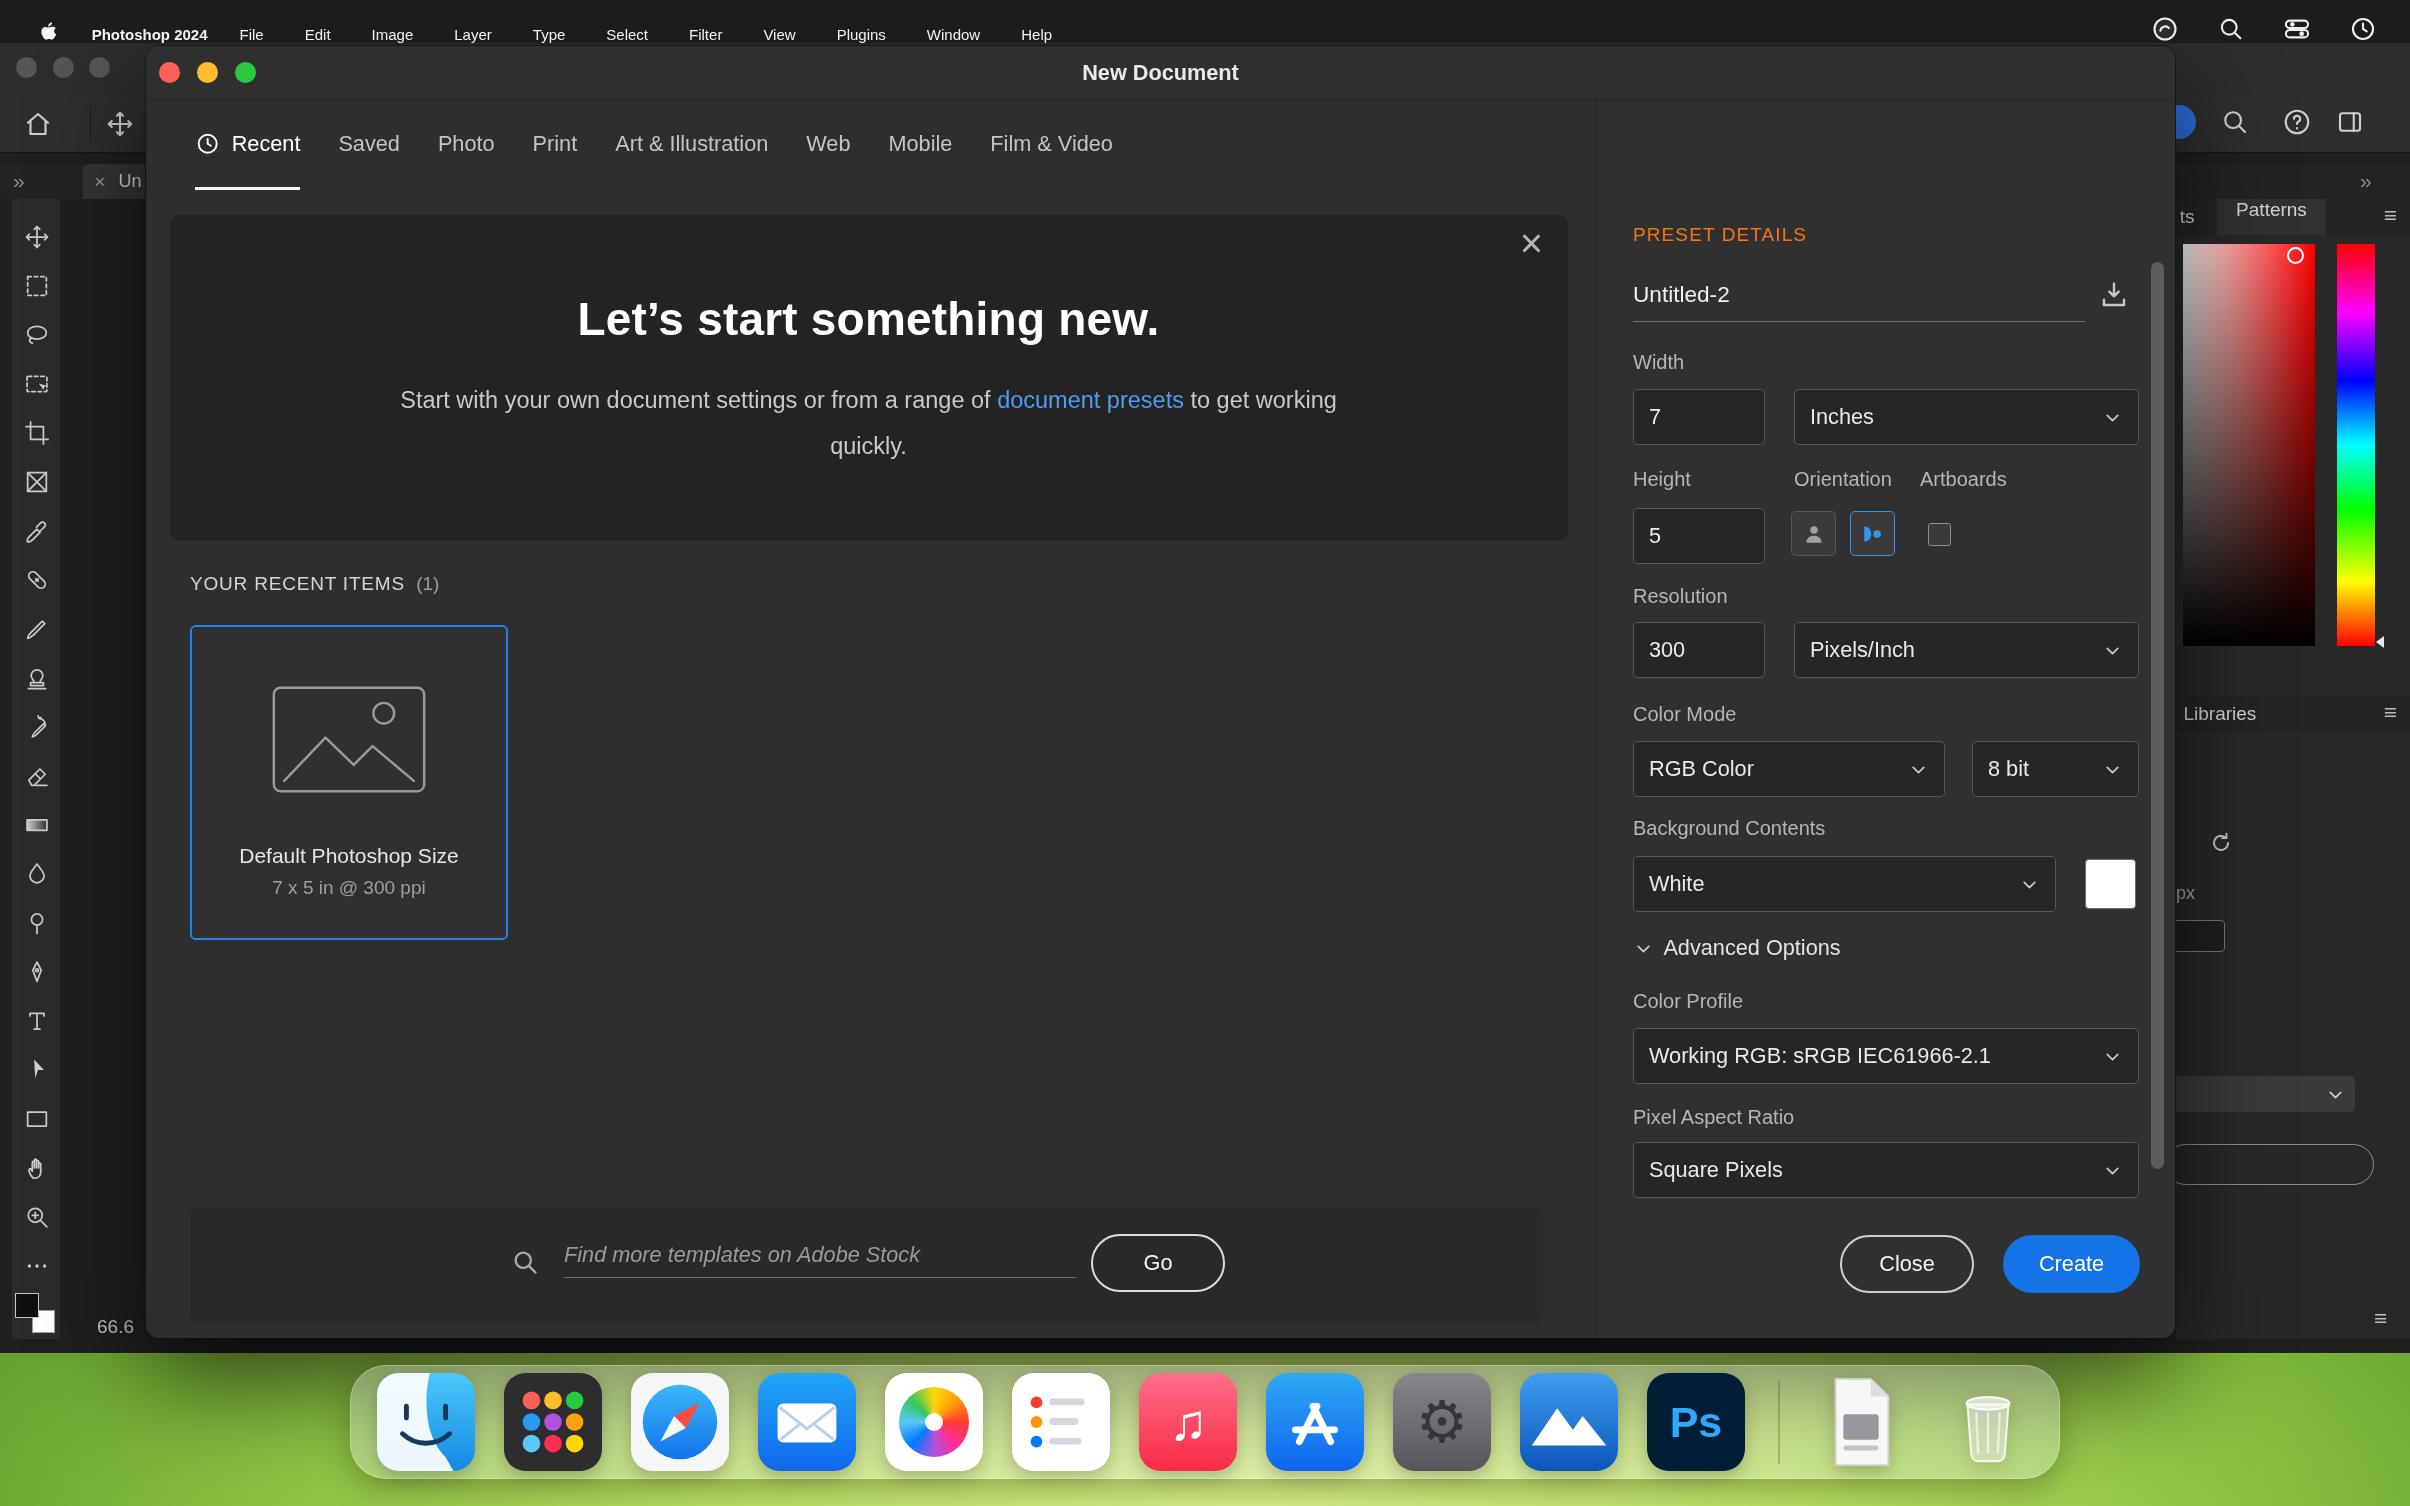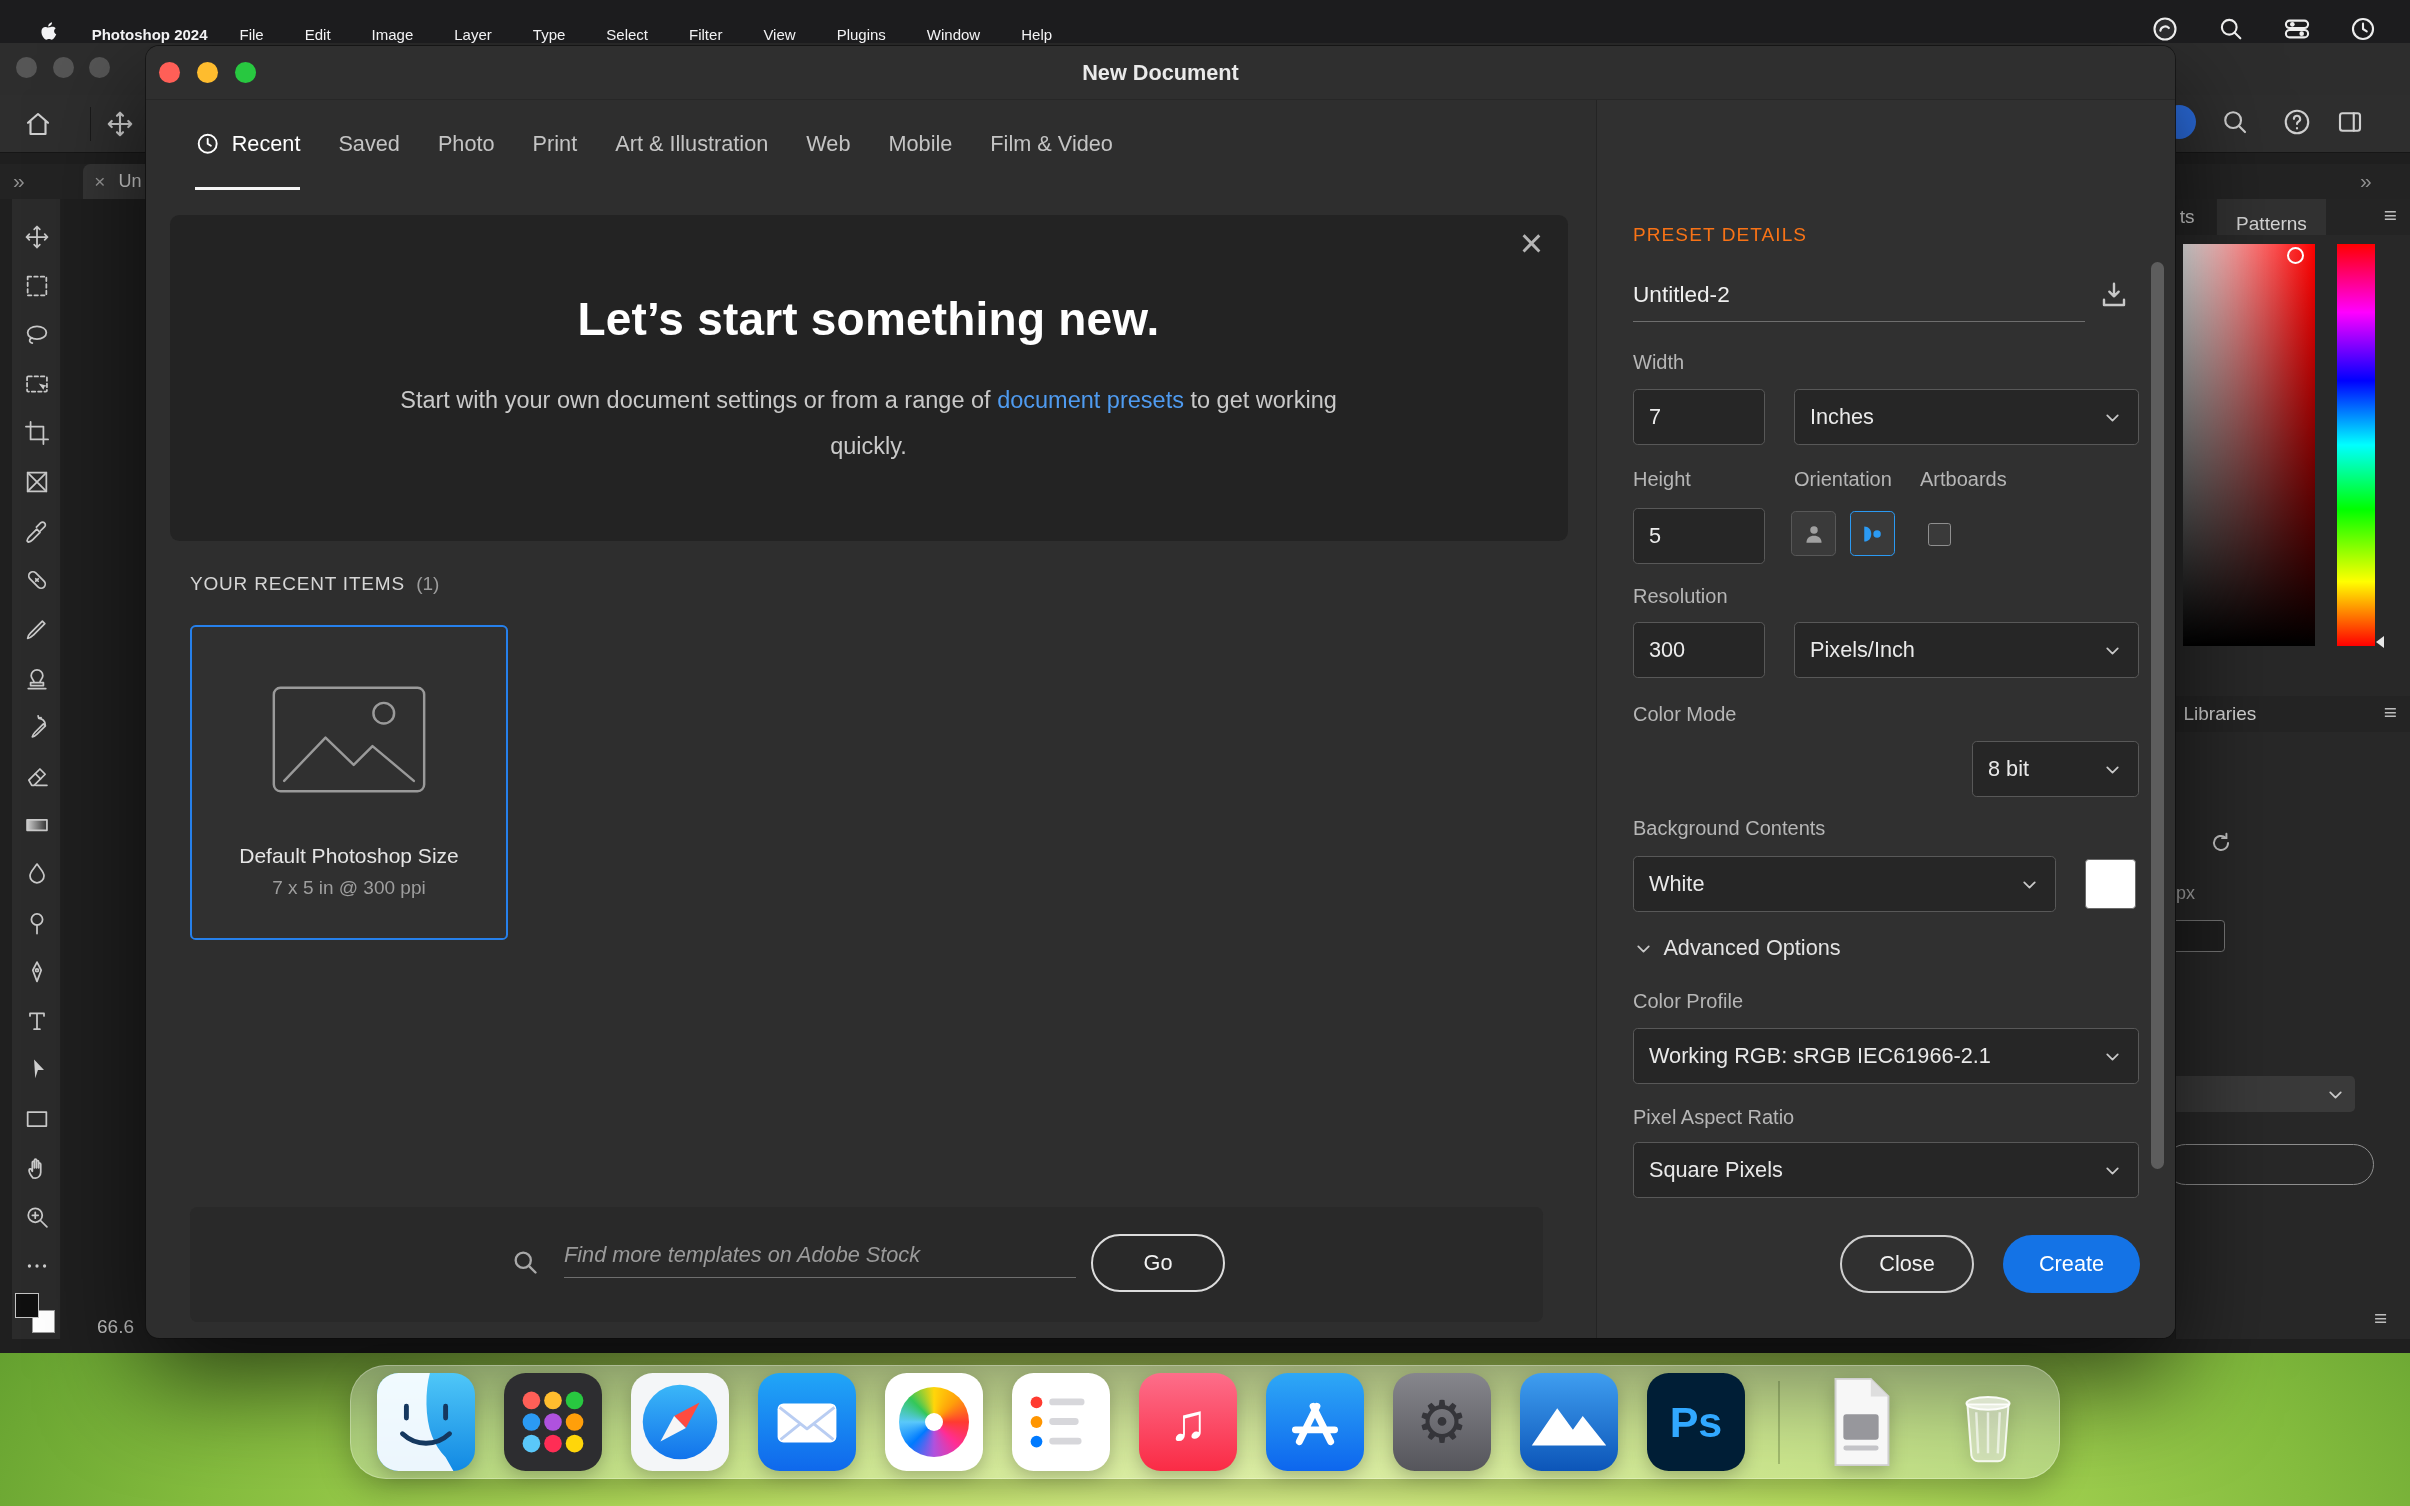--- a/index.html
+++ b/index.html
@@ -28,21 +28,21 @@
 #pstoolbar{position:absolute;left:12.2px;top:156px;width:49px;height:1140px;background:#2b2b2b;border-right:0.9px solid #202020}
 .tool{width:49px;height:49px;display:flex;align-items:center;justify-content:center}
 .ti{width:28px;height:28px;fill:none;stroke:#c9c9c9;stroke-width:1.5;stroke-linecap:round;stroke-linejoin:round}
 .oi{width:30px;height:30px;fill:none;stroke:#cfcfcf;stroke-width:1.7;stroke-linecap:round;stroke-linejoin:round}
 #fgbg .bgchip{position:absolute;left:20px;top:1111px;width:22.6px;height:22.6px;background:#fff;border:1.4px solid #9a9a9a}
 #fgbg .fgchip{position:absolute;left:2.8px;top:1094px;width:24.5px;height:24.5px;background:#101010;border:1.4px solid #c4c4c4}
 #zoomlvl{position:absolute;left:97px;top:1273px;color:#c6c6c6;font-size:19px}
 
 #psright{position:absolute;left:2175px;top:156px;width:235px;height:1140px;background:#282828;border-left:0.9px solid #1c1c1c;overflow:hidden}
 .ptabbar{position:absolute;left:0;top:0;width:100%;height:36px;background:#242424;color:#d4d4d4;font-size:19px}
-.ptab-active{position:absolute;left:41px;top:0;width:109px;height:36px;background:#313131;display:flex;align-items:flex-end;justify-content:center}
+.ptab-active{position:absolute;left:41px;top:0;width:109px;height:36px;background:#313131;display:flex;align-items:flex-start;justify-content:center}
 .hamb{color:#bdbdbd;font-size:22.6px;line-height:1}
 .colorfield{position:absolute;left:6.6px;top:45px;width:132px;height:402px;background:linear-gradient(to top,#000,rgba(0,0,0,0)),linear-gradient(to right,#fff,#ff0000)}
 .huestrip{position:absolute;left:161px;top:45px;width:38px;height:402px;background:linear-gradient(to bottom,#ff0000,#ff00ff 17%,#0000ff 34%,#00ffff 50%,#00ff00 66%,#ffff00 84%,#ff0000)}
 .fieldmarker{position:absolute;left:111px;top:48px;width:17px;height:17px;border:2.4px solid #fff;border-radius:50%}
 .huehandle{position:absolute;left:200px;top:437px;width:0;height:0;border-top:6.6px solid transparent;border-bottom:6.6px solid transparent;border-right:8.5px solid #e8e8e8}
 .librow{position:absolute;left:0;top:497px;width:100%;height:36px;background:#242424;color:#d4d4d4;font-size:19px}
 .panel-frag-dd{position:absolute;left:-3.8px;top:877px;width:183px;height:36px;background:#3a3a3a;border-radius:4.7px;display:flex;align-items:center;justify-content:flex-end;padding-right:9.4px}
 .panel-frag-pill{position:absolute;left:-11.3px;top:945px;width:209px;height:41px;border:1.4px solid #8f8f8f;border-radius:21px}
 .panel-frag-input{position:absolute;left:-9.4px;top:721px;width:58px;height:32px;background:#1f1f1f;border:1.4px solid #777;border-radius:3.8px}
 
@@ -460,20 +460,26 @@
     <span class="plbl pp" style="left:36px;top:485px">Resolution</span>
     <input class="inpt" style="left: 36px; top: 522px; width: 132px; height: 56px;" readonly="" value="300">
     <div class="dd" style="left:197px;top:522px;width:345px;height:56px">
         <span>Pixels/Inch</span>
         <svg class="chev" viewBox="0 0 24 24">
           <path d="M6 9.5l6 6 6-6"></path>
         </svg>
       </div>
 
     <span class="plbl pp" style="left:36px;top:603px">Color Mode</span>
+    <div class="dd" style="left:36px;top:641px;width:312px;height:56px">
+        <span>RGB Color</span>
+        <svg class="chev" viewBox="0 0 24 24">
+          <path d="M6 9.5l6 6 6-6"></path>
+        </svg>
+      </div>
     <div class="dd" style="left:375px;top:641px;width:167px;height:56px">
         <span>8 bit</span>
         <svg class="chev" viewBox="0 0 24 24">
           <path d="M6 9.5l6 6 6-6"></path>
         </svg>
       </div>
 
     <span class="plbl pp" style="left:36px;top:717px">Background Contents</span>
     <div class="dd" style="left:36px;top:756px;width:423px;height:56px">
         <span>White</span>

